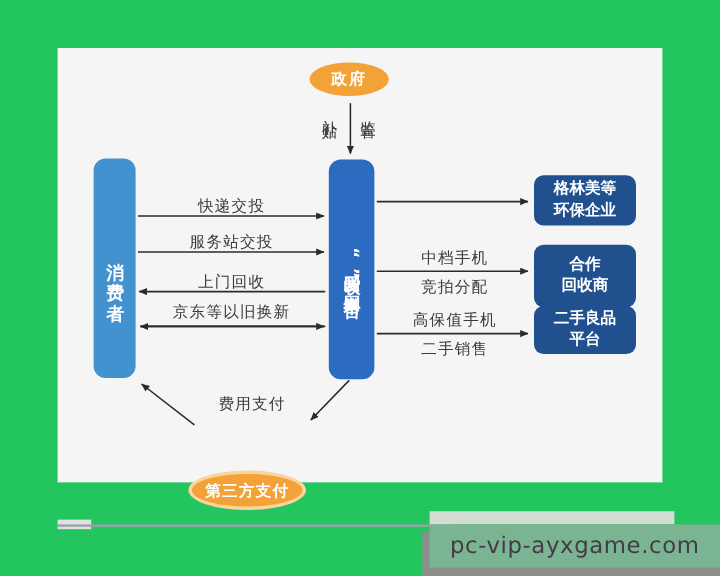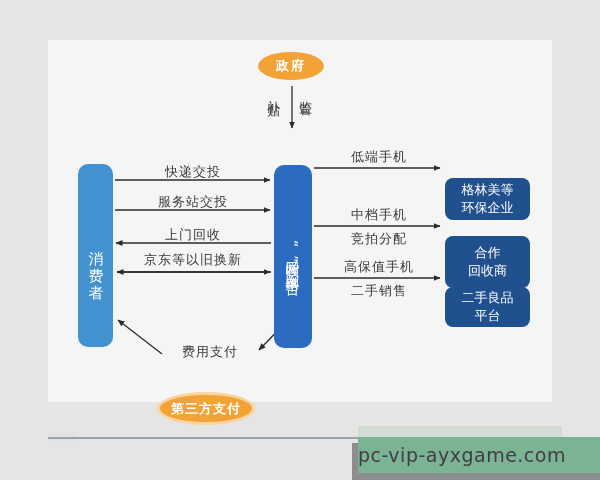--- a/index.html
+++ b/index.html
@@ -1,33 +1,33 @@
 <!DOCTYPE html>
 <html><head>
 <meta charset="utf-8">
 <style>
   html,body{margin:0;padding:0;background:#ffffff;}
   body{font-family:"DejaVu Sans","Liberation Sans",sans-serif;}
-  .canvas{position:relative;width:600px;height:480px;background:#e5e5e5;overflow:hidden;}
+  .canvas{position:relative;width:600px;height:480px;background:#22c55e;overflow:hidden;}
   .diagram-bg{position:absolute;left:48px;top:40px;width:504px;height:362px;background:#f5f5f6;}
   .arrows{position:absolute;left:0;top:0;width:600px;height:480px;pointer-events:none;}
 
   .ellipse{position:absolute;border-radius:50%;background:#f2a237;color:#ffffff;
            font-weight:bold;display:flex;align-items:center;justify-content:center;}
   .gov{left:258px;top:52px;width:66px;height:28px;font-size:13px;letter-spacing:2px;}
   .pay{left:160px;top:351px;width:92px;height:27px;font-size:13px;letter-spacing:1px;
        box-shadow:0 0 0 3px #f9d49c;margin-top:44px;}
 
   .vlabel{position:absolute;writing-mode:vertical-rl;font-size:13px;color:#3b3b3b;
           letter-spacing:3px;}
   .lab-subsidy{left:264px;top:90px;}
   .lab-supervise{left:296px;top:90px;}
 
-  .box{position:absolute;color:#ffffff;font-weight:normal;display:flex;
-       align-items:center;justify-content:center;text-align:center;margin-top:32px;}
+  .box{position:absolute;color:#ffffff;font-weight:bold;display:flex;
+       align-items:center;justify-content:center;text-align:center;}
   .consumer{left:78px;top:132px;width:35px;height:183px;background:#4292cf;border-radius:10px;}
   .platform{left:274px;top:133px;width:38px;height:183px;background:#2b6cc0;border-radius:10px;}
   .vtext{writing-mode:vertical-rl;}
   .consumer .vtext{font-size:15px;letter-spacing:17px;padding-top:17px;}
   .platform .vtext{font-size:14px;letter-spacing:2px;}
 
   .partner{left:445px;width:85px;background:#20508e;border-radius:8px;
            font-size:13px;line-height:1.35;flex-direction:column;}
   .p1{top:146px;height:42px;}
   .p2{top:204px;height:52px;}
@@ -38,21 +38,21 @@
   .pflow{left:318px;width:122px;}
 
   .caption{position:absolute;left:0;top:414px;width:600px;text-align:center;
            font-size:14px;font-weight:600;color:#2f2f2f;letter-spacing:1px;}
   .line-cap{position:absolute;left:48px;top:433px;width:28px;height:8px;background:#e1e1e1;}
   .underline{position:absolute;left:48px;top:437px;width:330px;height:2px;background:#9aa2ac;}
 
   .wm-shadow{position:absolute;left:352px;top:443px;width:248px;height:37px;background:#8d8d8d;}
   .wm-strip{position:absolute;left:358px;top:426px;width:204px;height:11px;background:#d3ddd3;}
   .wm-bar{position:absolute;left:358px;top:437px;width:242px;height:36px;background:#7ab492;
-          display:flex;align-items:center;
+          display:flex;align-items:center;justify-content:center;
           font-size:19px;color:#433b46;letter-spacing:0.5px;}
 </style>
 </head>
 <body>
 
 <div class="canvas">
 
   <div class="diagram-bg"></div>
 
   <svg class="arrows" viewBox="0 0 600 480">
@@ -102,27 +102,26 @@
   <div class="box partner p3">
     <span>二手良品</span>
     <span>平台</span>
   </div>
 
   <div class="flabel cflow" style="top:163px;">快递交投</div>
   <div class="flabel cflow" style="top:193px;">服务站交投</div>
   <div class="flabel cflow" style="top:226px;">上门回收</div>
   <div class="flabel cflow" style="top:251px;">京东等以旧换新</div>
 
-  <div class="flabel pflow" style="top:148px;">低端手机</div>
   <div class="flabel pflow" style="top:206px;">中档手机</div>
   <div class="flabel pflow" style="top:258px;">高保值手机</div>
   <div class="flabel pflow" style="top:230px;">竞拍分配</div>
   <div class="flabel pflow" style="top:282px;">二手销售</div>
 
-  <div class="flabel" style="left:170px;top:328px;width:80px;margin-top:15px;">费用支付</div>
+  <div class="flabel" style="left:170px;top:328px;width:80px;">费用支付</div>
 
   <div class="ellipse pay">
     <span>第三方支付</span>
   </div>
 
   <div class="line-cap"></div>
   <div class="underline"></div>
 
   <div class="wm-shadow"></div>
   <div class="wm-strip"></div>

